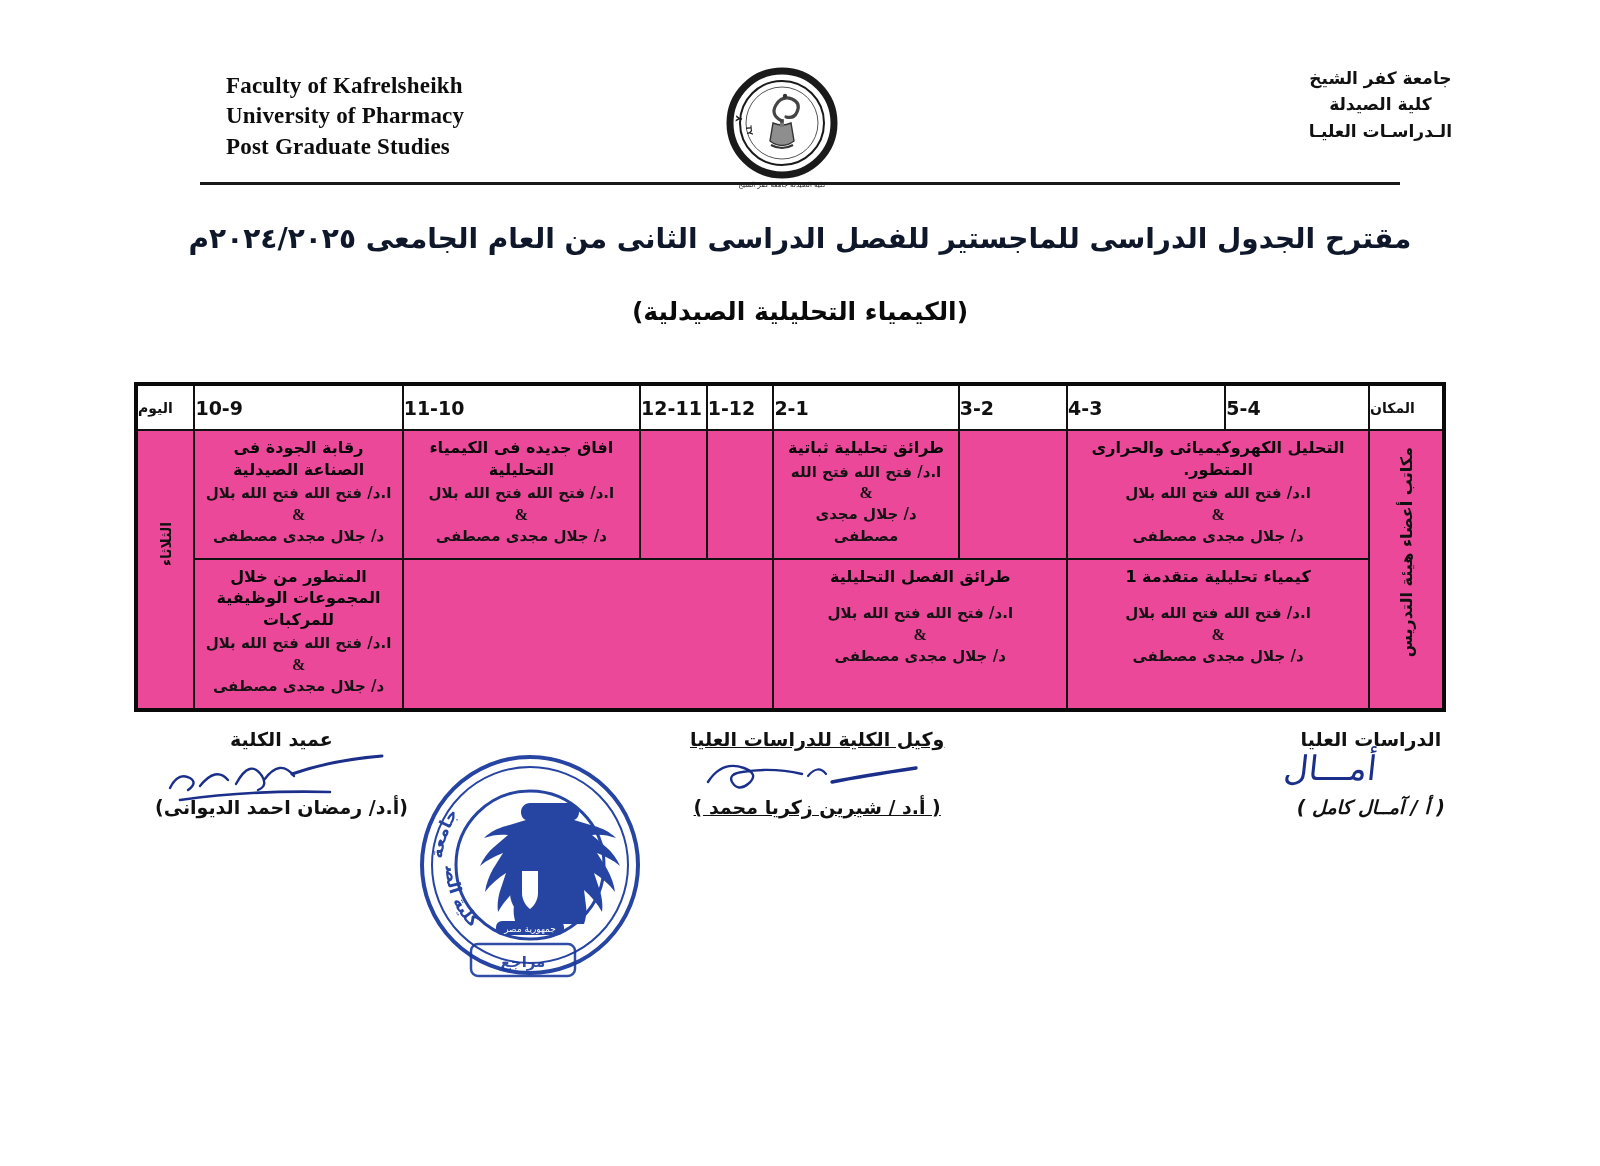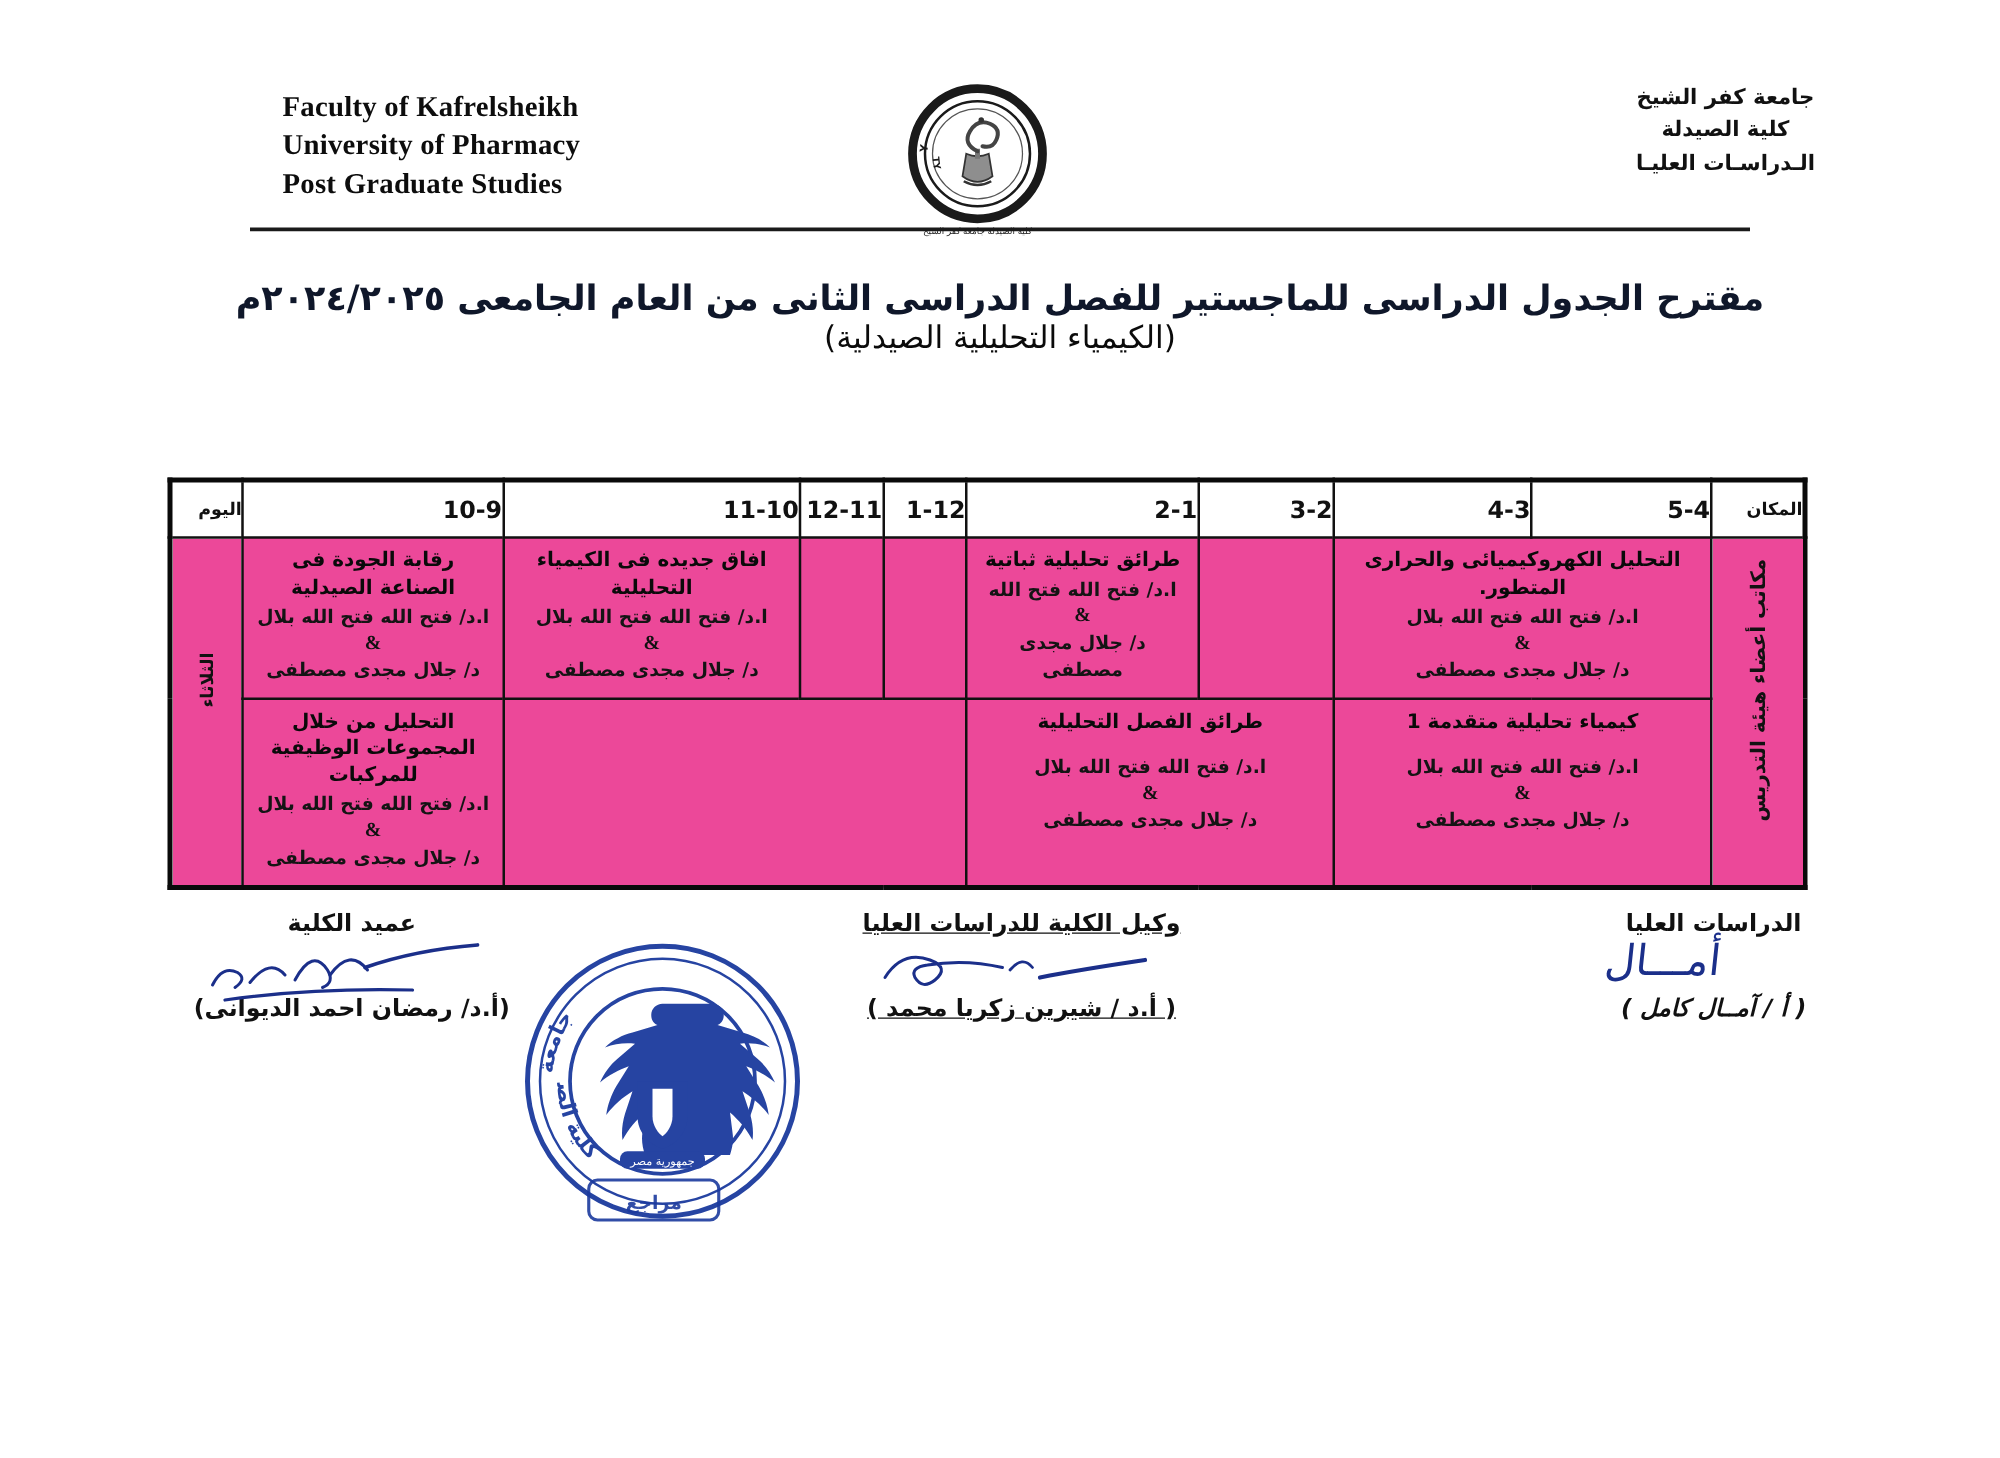--- a/index.html
+++ b/index.html
@@ -66,22 +66,23 @@
   .title-block { position: absolute; top: 222px; left: 0; right: 0; text-align: center; }
   .doc-title {
     font-family: "DejaVu Sans", sans-serif;
     font-weight: bold;
     font-size: 28px;
     color: #0f172a;
     direction: rtl;
     white-space: nowrap;
   }
   .doc-subtitle {
-    font-family: "DejaVu Sans", sans-serif;
-    font-weight: normal;
+    margin-top: 42px;
+    font-family: "DejaVu Sans", sans-serif;
+    font-weight: bold;
     font-size: 25px;
     color: #0a0a0a;
     direction: rtl;
   }
 
   
   .table-wrap {
     position: absolute;
     top: 382px;
     left: 134px;
@@ -96,21 +97,21 @@
   }
   table.schedule, table.schedule th, table.schedule td {
     border: 2px solid #111;
   }
   table.schedule { border: 4px solid #0a0a0a; }
   table.schedule th {
     height: 46px;
     font-family: "DejaVu Sans", sans-serif;
     font-weight: bold;
     font-size: 19px;
-    text-align: right;
+    text-align: left;
     vertical-align: middle;
     background: #fff;
     padding: 2px 0;
   }
   table.schedule th.small-ar {
     font-size: 14px;
   }
   table.schedule td {
     vertical-align: top;
     text-align: center;
@@ -363,21 +364,21 @@
         <td colspan="2">
           <div class="course-name">طرائق الفصل التحليلية</div>
           <div class="staff" style="margin-top:16px">ا.د/ فتح الله فتح الله بلال</div>
           <div class="amp">&amp;</div>
           <div class="staff">د/ جلال مجدى مصطفى</div>
         </td>
 
         <td class="empty" colspan="3"></td>
 
         <td>
-          <div class="course-name">التحليل من خلال المجموعات الوظيفية للمركبات</div>
+          <div class="course-name">المتطور من خلال المجموعات الوظيفية للمركبات</div>
           <div class="staff">ا.د/ فتح الله فتح الله بلال</div>
           <div class="amp">&amp;</div>
           <div class="staff">د/ جلال مجدى مصطفى</div>
         </td>
       </tr>
     </tbody>
   </table>
 </div>
 
 <div class="sig-row">

